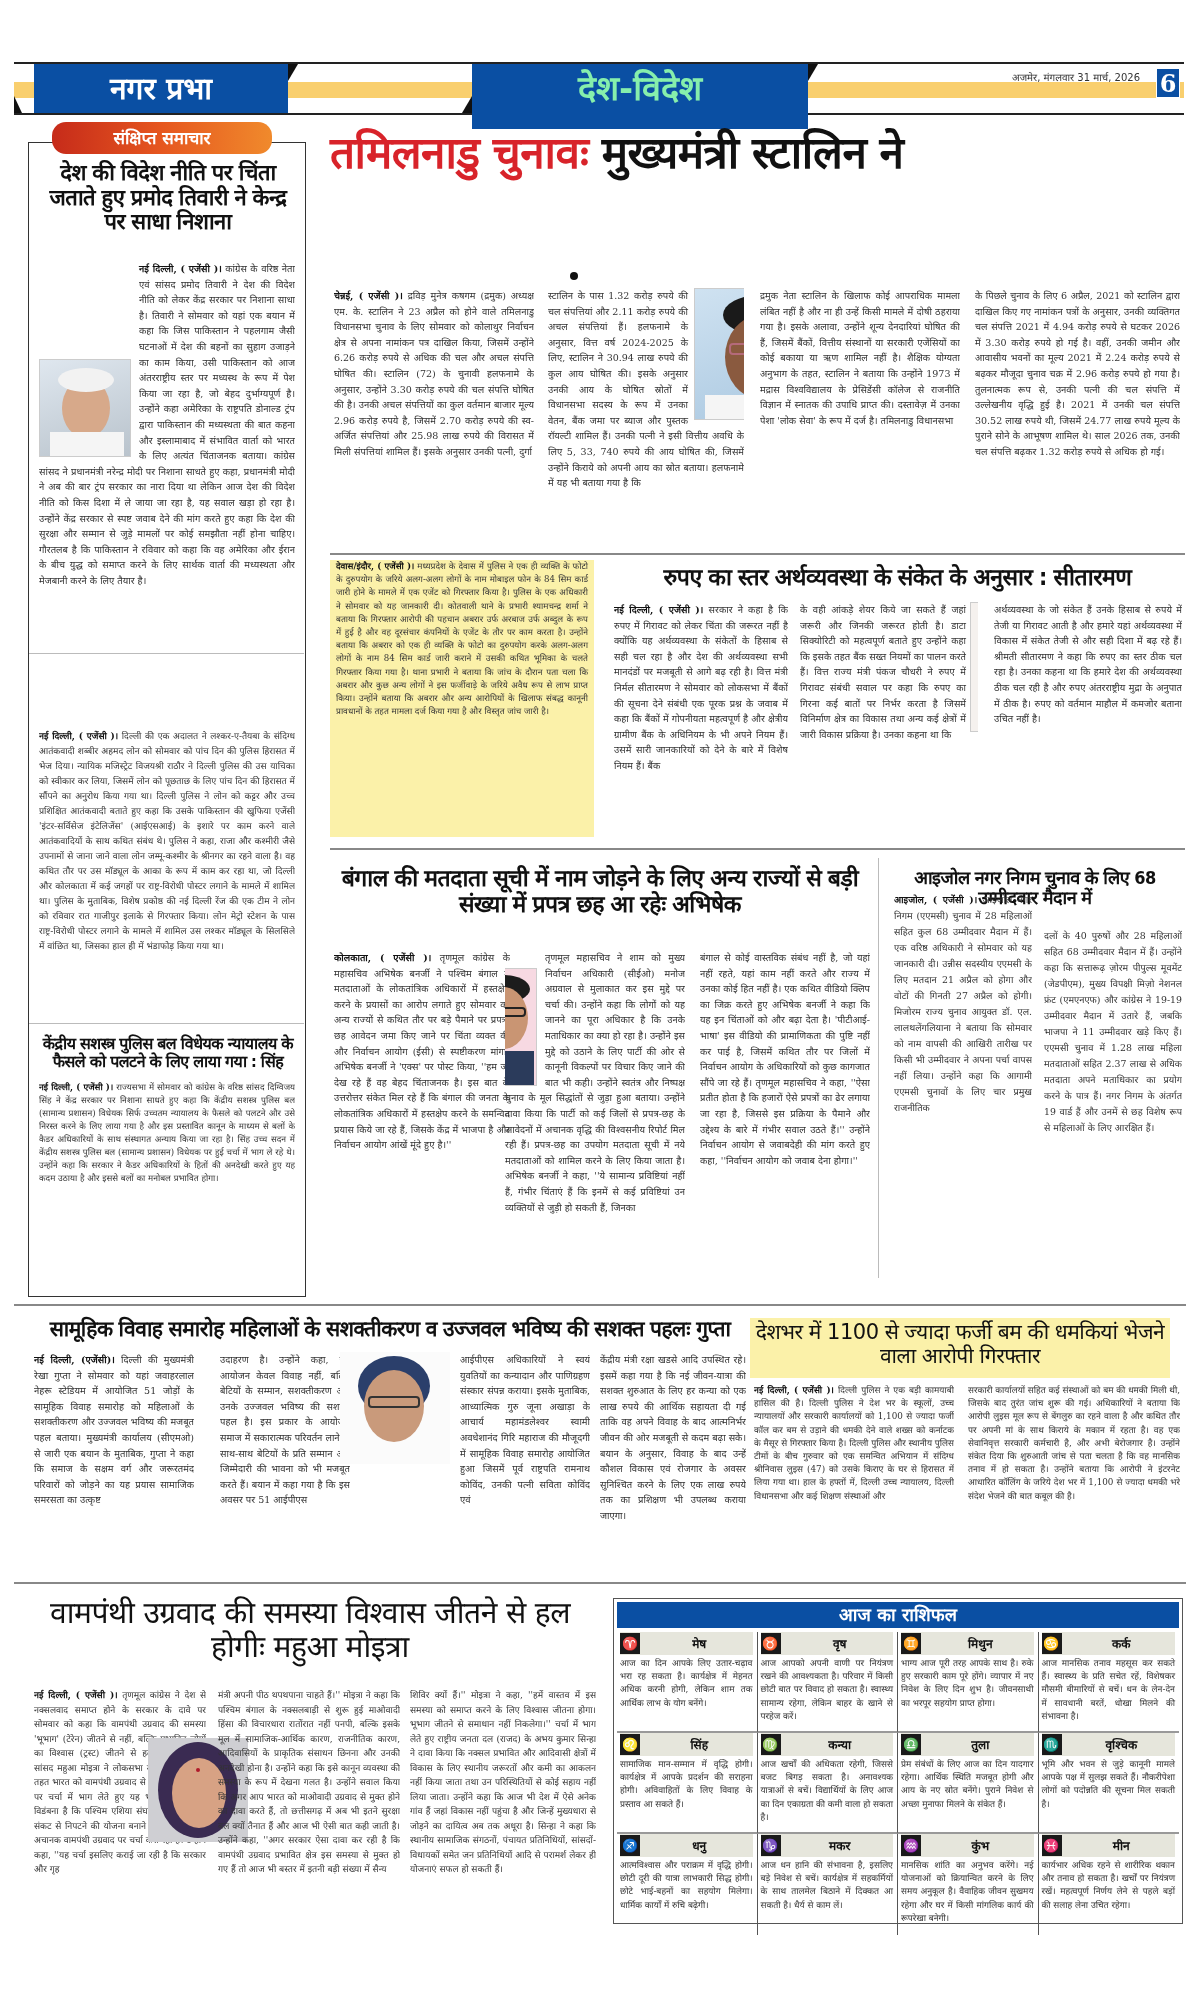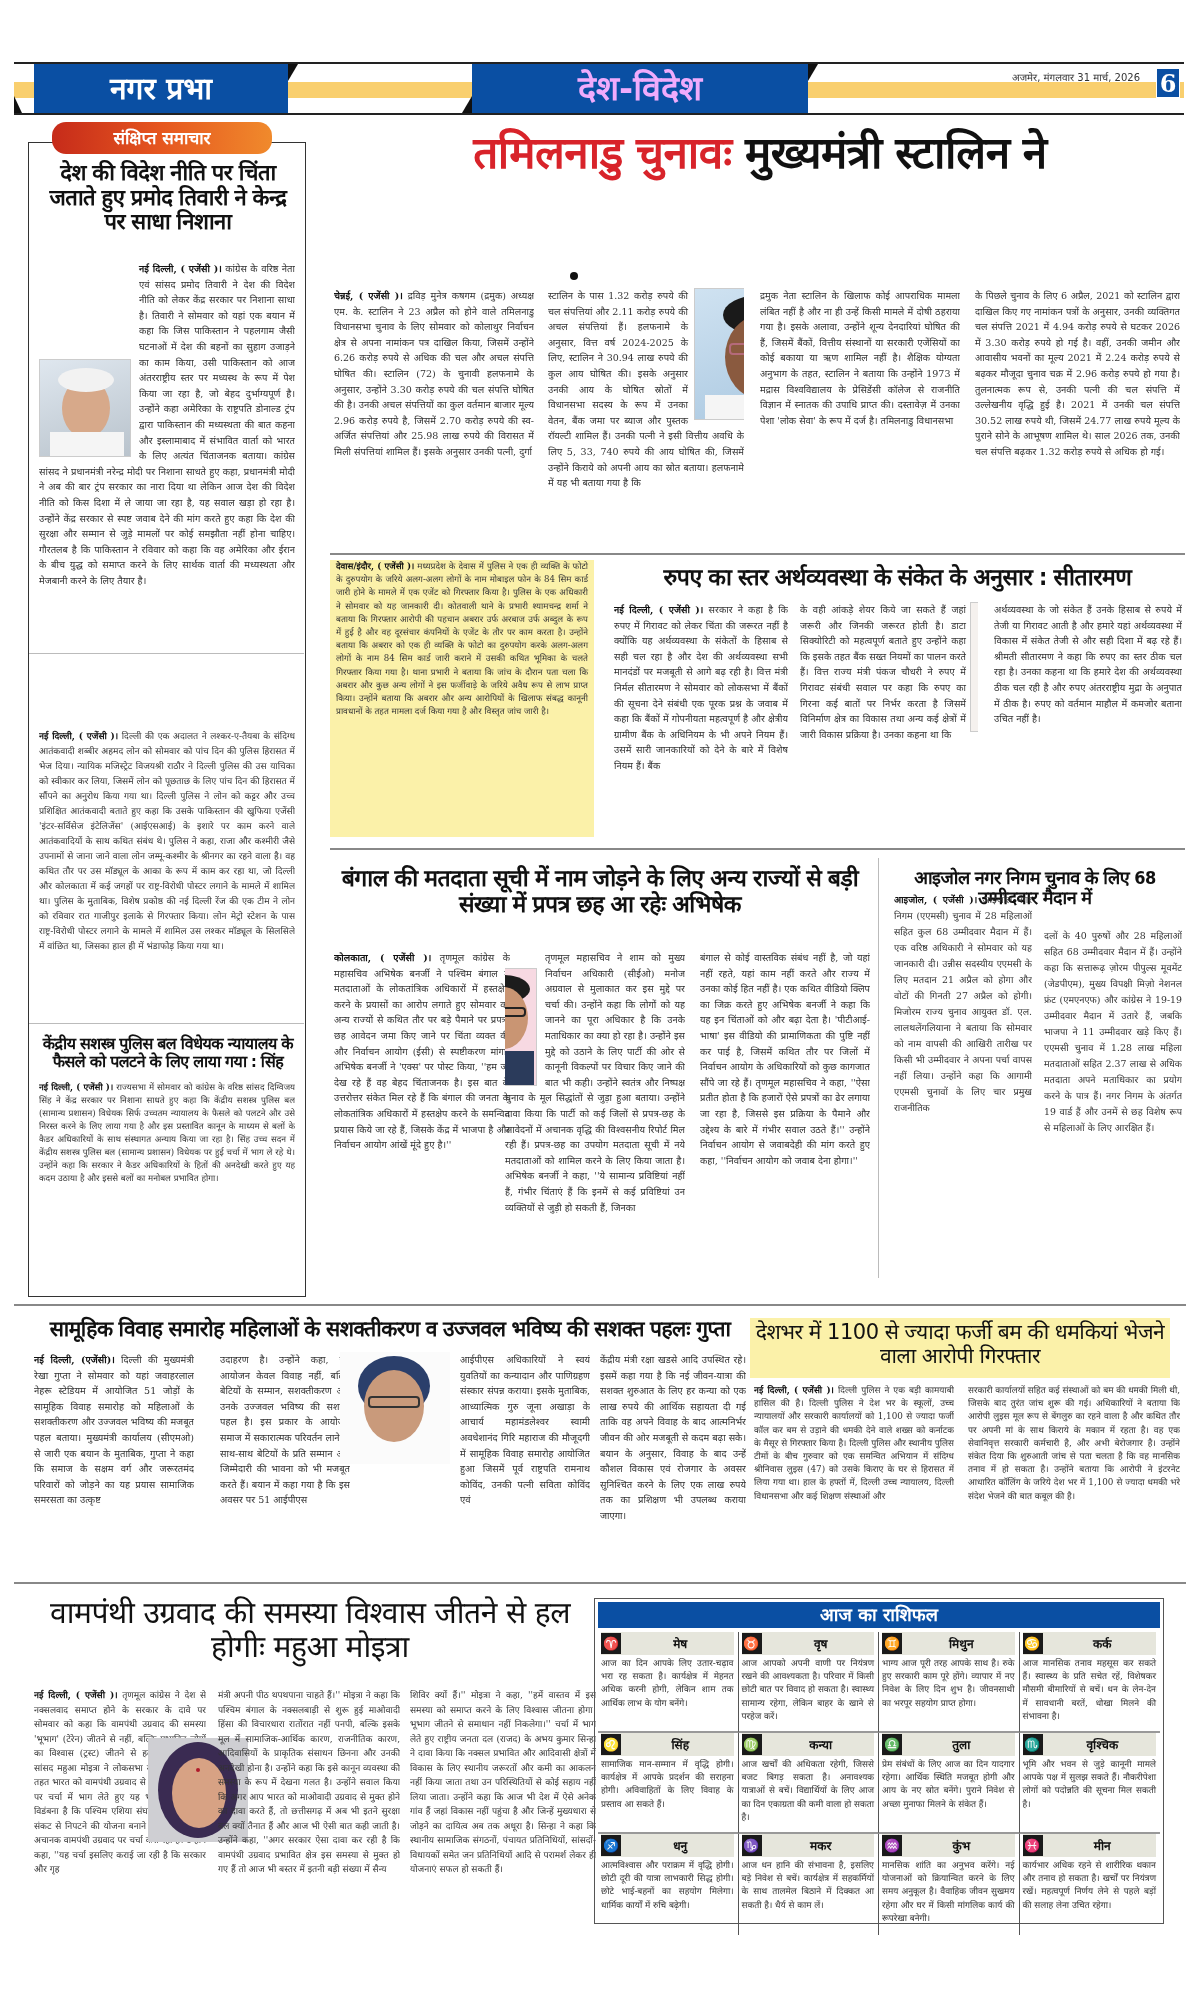--- a/index.html
+++ b/index.html
@@ -2,36 +2,36 @@
 <html><head>
 <meta charset="utf-8">
 <style>
   * { box-sizing: border-box; margin: 0; padding: 0; }
   body { width: 1200px; height: 1995px; background: #fff; font-family: "DejaVu Serif", serif; color: #222; position: relative; overflow: hidden; }
   .abs { position: absolute; }
   
   .masthead { left: 14px; top: 62px; width: 1170px; height: 53px; border-top: 2px solid #222; border-bottom: 2px solid #222; background: #fff; }
   .mast-stripe { left: 0; top: 18px; width: 100%; height: 16px; background: #f9cf6e; }
   .mast-blue1 { left: 20px; top: 0; width: 254px; height: 49px; background: #0a4fa3; color: #fff; font-family: "DejaVu Sans", sans-serif; font-weight: bold; font-size: 30px; text-align: center; line-height: 49px; }
-  .mast-blue2 { left: 458px; top: 0; width: 336px; height: 49px; background: #0a4fa3; color: #f0abfc; font-family: "DejaVu Sans", sans-serif; font-weight: bold; font-size: 34px; text-align: center; line-height: 49px; }
+  .mast-blue2 { left: 458px; top: 0; width: 336px; height: 65px; background: #0a4fa3; color: #86efac; font-family: "DejaVu Sans", sans-serif; font-weight: bold; font-size: 34px; text-align: center; line-height: 49px; }
   .mast-date { right: 44px; top: 6px; font-size: 10px; color: #333; font-family: "DejaVu Sans", sans-serif; }
   .mast-page { right: 4px; top: 4px; width: 24px; height: 30px; background: #0a4fa3; color: #fff; font-size: 24px; font-weight: bold; text-align: center; line-height: 30px; border: 1px solid #fff; }
   .wedge { width: 0; height: 0; border-style: solid; }
   
   .sidebar { left: 28px; top: 142px; width: 278px; height: 1155px; border: 1.5px solid #333; }
   .sidebar-tab { left: 52px; top: 122px; width: 220px; height: 32px; border-radius: 14px; background: linear-gradient(90deg,#c62b1a,#e6571f,#f08a2c); color: #fff; font-family: "DejaVu Sans", sans-serif; font-weight: bold; font-size: 17px; text-align: center; line-height: 32px; }
   .hl { font-family: "DejaVu Sans Condensed","DejaVu Sans", sans-serif; font-weight: bold; color: #111; text-align: center; line-height: 1.12; letter-spacing: -0.5px; }
   .body-text { font-size: 9.5px; line-height: 15.6px; text-align: justify; color: #333; }
   .body-text b { color: #111; }
   .photo { background: linear-gradient(160deg,#dfe7ef,#b9c3cc); border: 1px solid #ccc; overflow: hidden; }
   .face { position: absolute; border-radius: 50%; }
   .rule { background: #888; height: 2px; }
   .yellow { background: #fbf1a9; }
   
-  .rashi { left: 594px; top: 1598px; width: 570px; height: 326px; border: 1.5px solid #555; }
+  .rashi { left: 613px; top: 1598px; width: 570px; height: 326px; border: 1.5px solid #555; }
   .rashi-title { left: 3px; top: 3px; width: 562px; height: 26px; background: #0a4fa3; color: #fff; font-family: "DejaVu Sans", sans-serif; font-weight: bold; font-size: 18px; text-align: center; line-height: 26px; }
   .rashi-grid { left: 3px; top: 33px; width: 562px; display: grid; grid-template-columns: repeat(4, 1fr); }
   .rashi-cell { border-right: 1px solid #555; padding: 0 4px 4px 3px; height: 101px; border-bottom: 2px solid #999; }
   .rashi-cell:nth-child(4n) { border-right: none; }
   .rashi-head { height: 23px; background: #e6e6dc; display: flex; align-items: center; margin-bottom: 2px; }
   .rashi-icon { width: 20px; height: 21px; background: #1a1a1a; color: #fff; font-size: 13px; text-align: center; line-height: 21px; margin-right: 6px; }
   .rashi-name { flex: 1; text-align: center; font-family: "DejaVu Sans", sans-serif; font-weight: bold; font-size: 12px; color: #111; }
   .rashi-text { font-size: 8.8px; line-height: 13.2px; text-align: justify; color: #333; }
 </style>
 </head>
@@ -68,21 +68,21 @@
   <div class="abs rule" style="left:0;top:880px;width:275px;height:1px;background:#bbb;"></div>
   <div class="abs hl" style="left:6px;top:892px;width:266px;font-size:16px;">केंद्रीय सशस्त्र पुलिस बल विधेयक न्यायालय के फैसले को पलटने के लिए लाया गया : सिंह</div>
   <div class="abs body-text" style="left:10px;top:938px;width:256px;height:210px;overflow:hidden;font-size:8.6px;line-height:13px;">
     <b>नई दिल्ली, ( एजेंसी )।</b>
     <span>राज्यसभा में सोमवार को कांग्रेस के वरिष्ठ सांसद दिग्विजय सिंह ने केंद्र सरकार पर निशाना साधते हुए कहा कि केंद्रीय सशस्त्र पुलिस बल (सामान्य प्रशासन) विधेयक सिर्फ उच्चतम न्यायालय के फैसले को पलटने और उसे निरस्त करने के लिए लाया गया है और इस प्रस्तावित कानून के माध्यम से बलों के कैडर अधिकारियों के साथ संस्थागत अन्याय किया जा रहा है। सिंह उच्च सदन में केंद्रीय सशस्त्र पुलिस बल (सामान्य प्रशासन) विधेयक पर हुई चर्चा में भाग ले रहे थे। उन्होंने कहा कि सरकार ने कैडर अधिकारियों के हितों की अनदेखी करते हुए यह कदम उठाया है और इससे बलों का मनोबल प्रभावित होगा।</span>
   </div>
 </div>
 <div class="abs sidebar-tab">संक्षिप्त समाचार</div>
 
 <div class="abs" style="left:330px;top:128px;width:860px;">
-  <div class="hl" style="font-size:44px;text-align:center;white-space:nowrap;">
+  <div class="hl" style="font-size:44px;text-align:left;white-space:nowrap;">
     <span style="color:#d8232a;">तमिलनाडु चुनावः</span>
     <span>मुख्यमंत्री स्टालिन ने</span>
   </div>
 </div>
 <div class="abs" style="left:570px;top:272px;width:8px;height:8px;border-radius:50%;background:#111;"></div>
 <div class="abs body-text" style="left:334px;top:288px;width:200px;height:262px;overflow:hidden;">
   <b>चेन्नई, ( एजेंसी )।</b>
   <span>द्रविड़ मुनेत्र कषगम (द्रमुक) अध्यक्ष एम. के. स्टालिन ने 23 अप्रैल को होने वाले तमिलनाडु विधानसभा चुनाव के लिए सोमवार को कोलाथुर निर्वाचन क्षेत्र से अपना नामांकन पत्र दाखिल किया, जिसमें उन्होंने 6.26 करोड़ रुपये से अधिक की चल और अचल संपत्ति घोषित की। स्टालिन (72) के चुनावी हलफनामे के अनुसार, उन्होंने 3.30 करोड़ रुपये की चल संपत्ति घोषित की है। उनकी अचल संपत्तियों का कुल वर्तमान बाजार मूल्य 2.96 करोड़ रुपये है, जिसमें 2.70 करोड़ रुपये की स्व-अर्जित संपत्तियां और 25.98 लाख रुपये की विरासत में मिली संपत्तियां शामिल हैं। इसके अनुसार उनकी पत्नी, दुर्गा</span>
 </div>
 <div class="abs body-text" style="left:548px;top:288px;width:196px;height:262px;overflow:hidden;">

